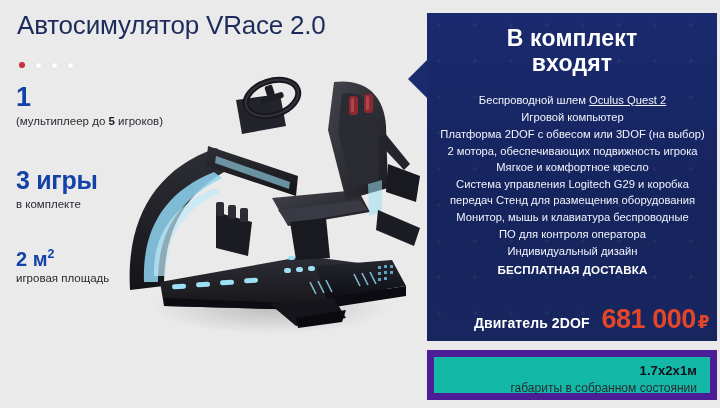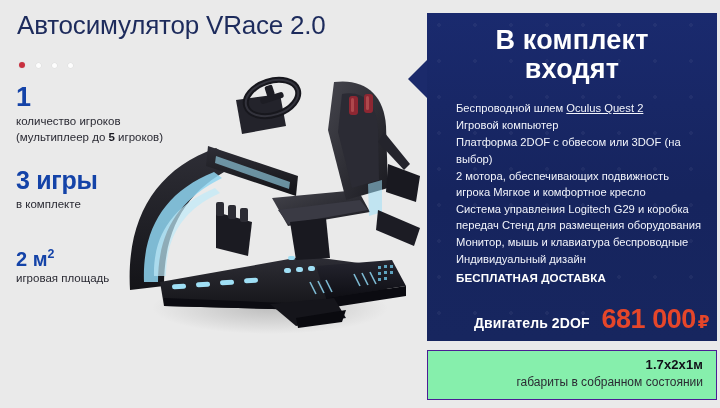--- a/index.html
+++ b/index.html
@@ -51,44 +51,44 @@
     padding:0;
     overflow:hidden;
   }
   #kit-arrow{
     position:absolute;left:408px;top:58px;width:0;height:0;
     border-top:21px solid transparent;
     border-bottom:21px solid transparent;
     border-right:21px solid #1b2a6b;
   }
   .kit-title{
-    color:#ffffff;font-size:27px;font-weight:700;text-align:center;
+    color:#ffffff;font-size:23px;font-weight:700;text-align:center;
     line-height:1.08;margin:13px 0 0 0;letter-spacing:.2px;
   }
   .kit-list{
-    margin:16px 0 0 0;padding:0 12px 0 29px;list-style:none;
-    color:#f2f4fb;font-size:11.2px;line-height:1.47;
+    margin:16px 0 0 0;padding:0 12px 0 13px;list-style:none;
+    color:#f2f4fb;font-size:11.2px;line-height:1.47;text-align:center;
   }
   .kit-list li{margin:0 0 0.5px 0;}
   .kit-list li .u{text-decoration:underline;}
   .kit-list li.bold{font-weight:700;color:#ffffff;font-size:11.6px;letter-spacing:.1px;margin-top:1px;}
 
   #price-row{
     position:absolute;left:0;bottom:6px;width:100%;
     display:flex;align-items:baseline;justify-content:flex-start;
     padding-left:13px;box-sizing:border-box;margin-left:34px;
   }
   #price-label{color:#ffffff;font-size:14px;font-weight:700;letter-spacing:.1px;}
   #price-value{color:#e5462a;font-size:27px;font-weight:700;margin-left:12px;letter-spacing:-.5px;}
   #price-currency{color:#e5462a;font-size:17px;font-weight:700;margin-left:2px;}
 
   
   #dims-box{
     position:absolute;left:427px;top:350px;width:290px;height:50px;
-    background:#86efac;border:1px solid #4c1d95;box-sizing:border-box;
+    background:#14b8a6;border:7px solid #4c1d95;box-sizing:border-box;
   }
   #dims-value{
     position:absolute;right:13px;top:6px;
     color:#101018;font-size:13px;font-weight:700;letter-spacing:.1px;
   }
   #dims-label{
     position:absolute;right:13px;top:24px;
     color:#2b2b33;font-size:12px;
   }
 
@@ -107,21 +107,20 @@
 
   <div class="dots">
     <span class="dot active"></span>
     <span class="dot"></span>
     <span class="dot"></span>
     <span class="dot"></span>
   </div>
 
   <div class="stat" id="stat-players">
     <div class="big">1</div>
-    <div class="sub">количество игроков</div>
     <div class="sub">(мультиплеер до <b>5</b> игроков)</div>
   </div>
 
   <div class="stat" id="stat-games">
     <div class="big">3 игры</div>
     <div class="sub">в комплекте</div>
   </div>
 
   <div class="stat" id="stat-area">
     <div class="big"><span>2 м</span><span class="sup">2</span></div>
@@ -247,20 +246,21 @@
       <div>входят</div>
     </div>
 
     <ul class="kit-list">
       <li>Беспроводной шлем <span class="u">Oculus Quest 2</span></li>
       <li>Игровой компьютер</li>
       <li>Платформа 2DOF с обвесом или 3DOF (на выбор)</li>
       <li>2 мотора, обеспечивающих подвижность игрока Мягкое и комфортное кресло</li>
       <li>Система управления Logitech G29 и коробка передач Стенд для размещения оборудования</li>
       <li>Монитор, мышь и клавиатура беспроводные</li>
+      <li>ПО для контроля оператора</li>
       <li>Индивидуальный дизайн</li>
       <li class="bold">БЕСПЛАТНАЯ ДОСТАВКА</li>
     </ul>
 
     <div id="price-row">
       <span id="price-label">Двигатель 2DOF</span>
       <span id="price-value">681 000</span>
       <span id="price-currency">₽</span>
     </div>
   </div>

